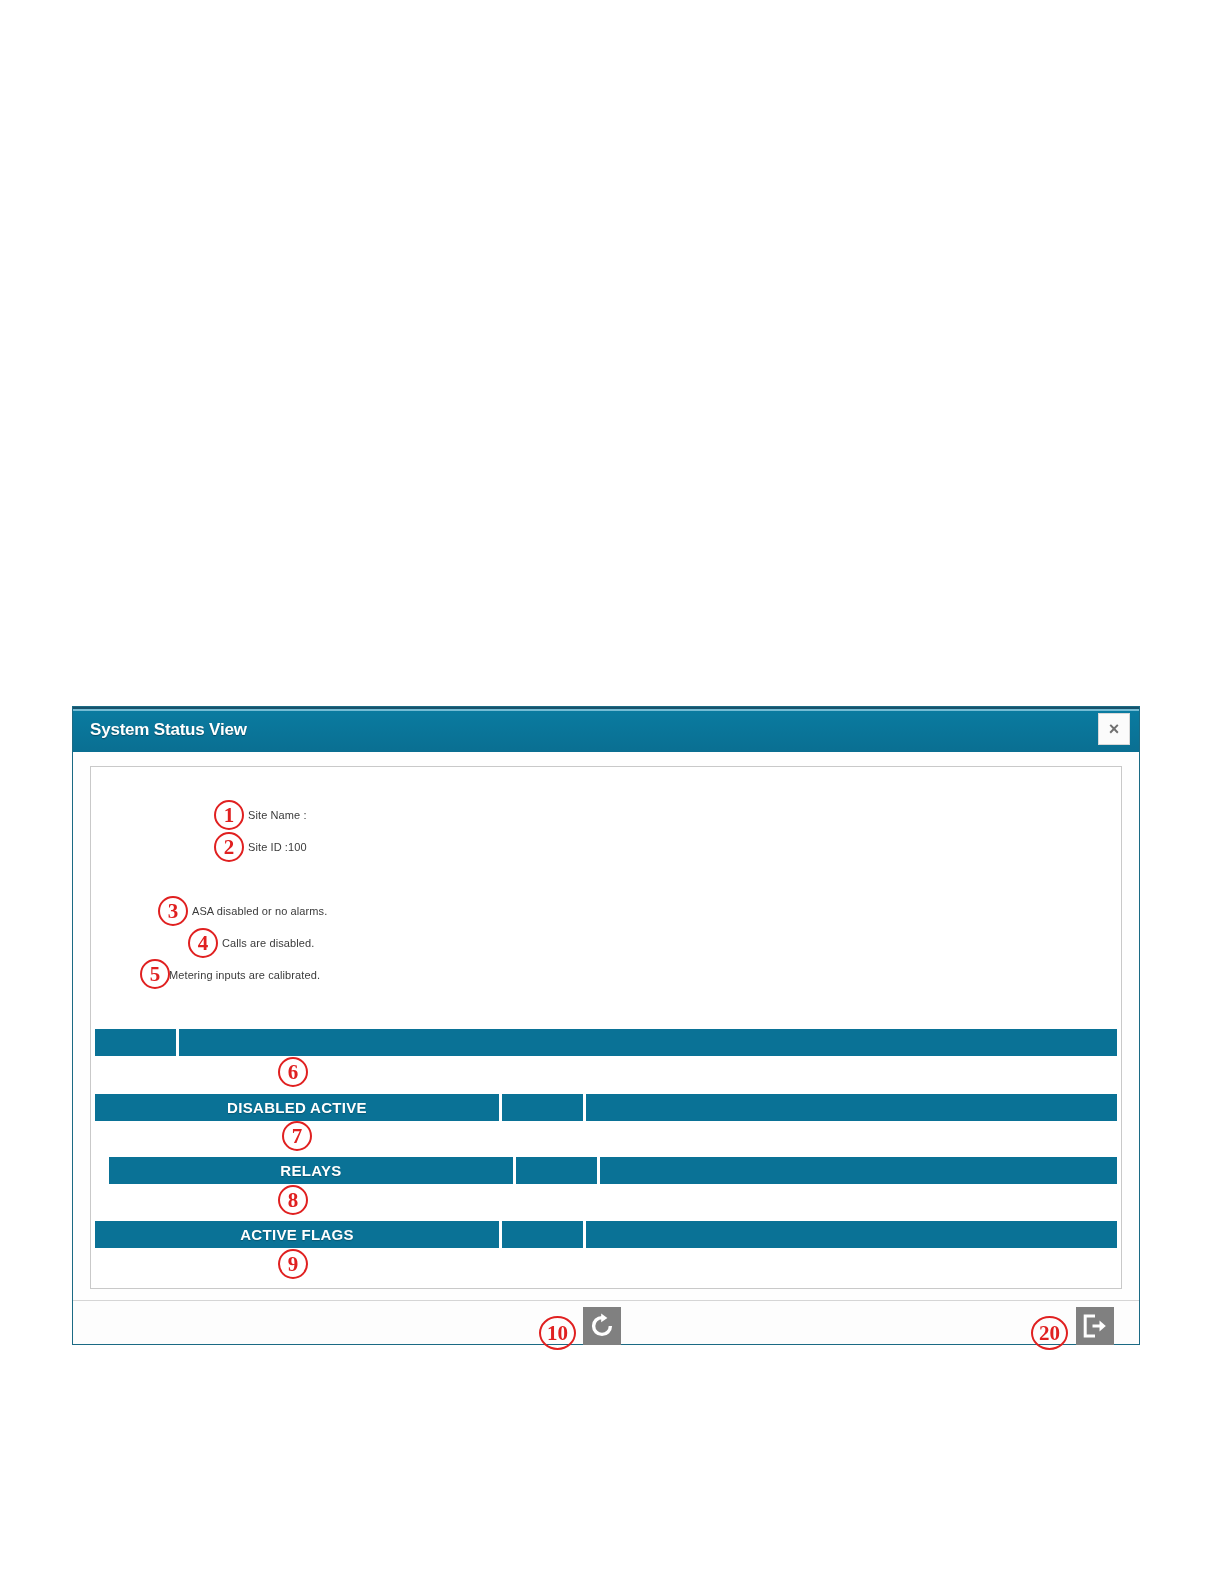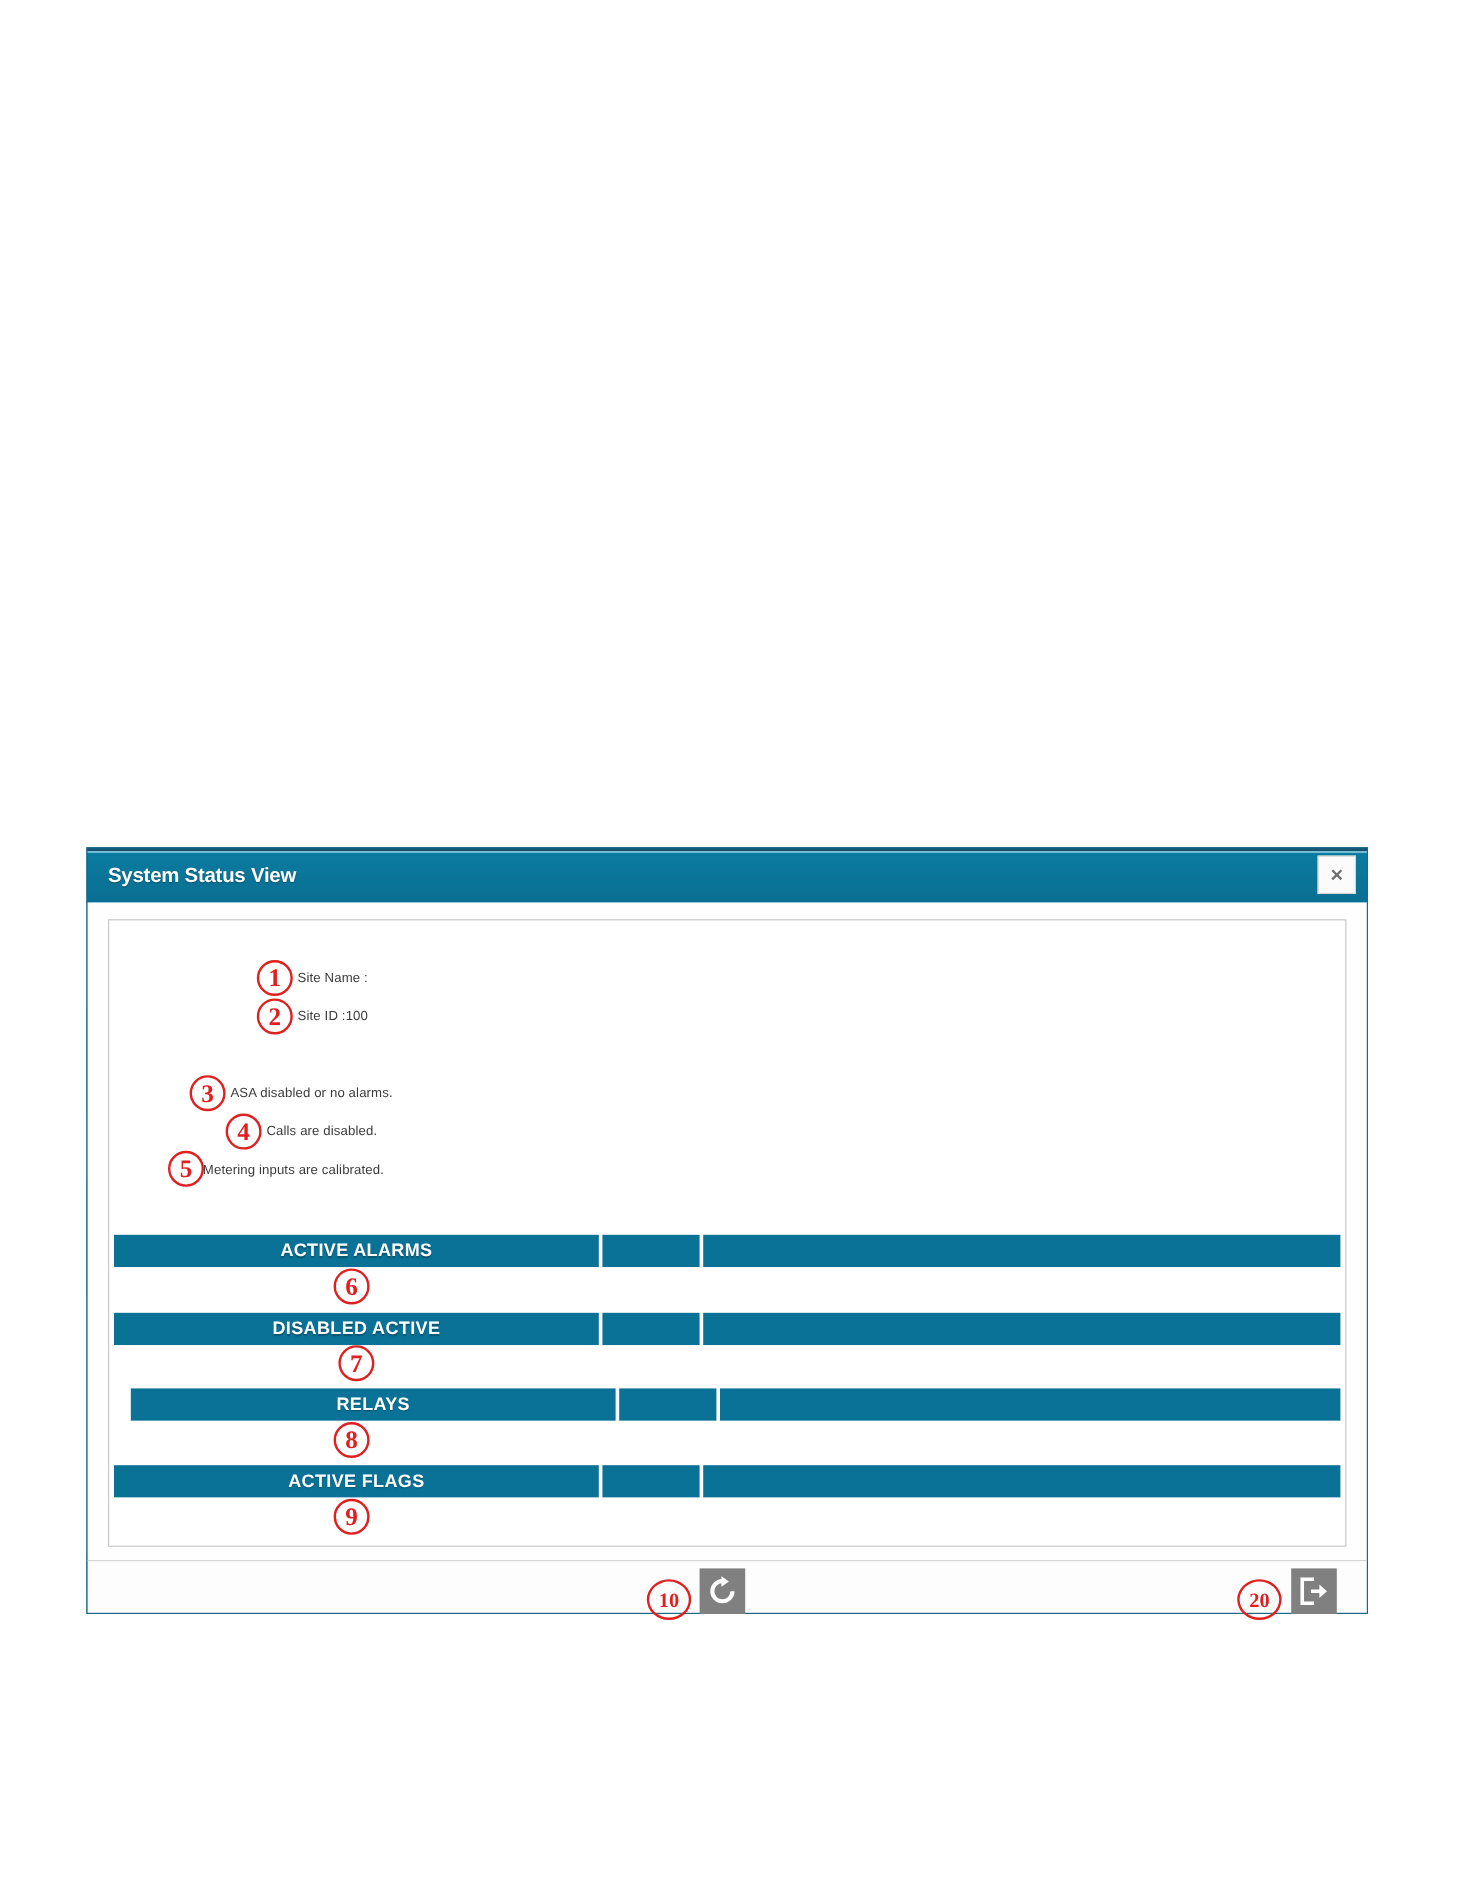--- a/index.html
+++ b/index.html
@@ -28,21 +28,21 @@
     background: #b9c6cc;
   }
 
   
   #dialog {
     position: absolute;
     left: 72px;
     top: 706px;
     width: 1068px;
     height: 639px;
-    background: #0369a1;
+    background: #c4b5fd;
     border: 1px solid #1b6a84;
     box-sizing: border-box;
   }
 
   
   .titlebar {
     position: relative;
     height: 45px;
     background: linear-gradient(to bottom,
                 #1b5f7b 0px, #1b5f7b 2px,
@@ -207,21 +207,21 @@
     box-sizing: border-box;
   }
   .callout-1d {
     width: 30px;
     height: 30px;
     font-size: 21px;
   }
   .callout-2d {
     width: 37px;
     height: 34px;
-    font-size: 17px;
+    font-size: 21px;
   }
 </style>
 </head>
 <body>
 
 <div id="page">
 
   <div class="artifact-v" style="left:72px; top:840px; width:1px; height:88px;"></div>
   <div class="artifact-v" style="left:72px; top:985px; width:1px; height:95px;"></div>
   <div class="artifact-v" style="left:72px; top:1295px; width:1px; height:30px;"></div>
@@ -239,23 +239,20 @@
       <div class="content-panel">
 
         <div class="status-line line-site-name">Site Name :</div>
         <div class="status-line line-site-id">Site ID :100</div>
         <div class="status-line line-asa">ASA disabled or no alarms.</div>
         <div class="status-line line-calls">Calls are disabled.</div>
         <div class="status-line line-metering">Metering inputs are calibrated.</div>
 
         <div class="section sec-alarms">
           <div class="section-bar">
-            <div class="seg seg-title">
-              <span>ACTIVE ALARMS</span>
-            </div>
             <div class="seg seg-mid"></div>
             <div class="seg seg-wide"></div>
           </div>
         </div>
         <div class="section-rows rows-alarms"></div>
 
         <div class="section sec-inputs">
           <div class="section-bar">
             <div class="seg seg-title">
               <span>DISABLED ACTIVE</span>

